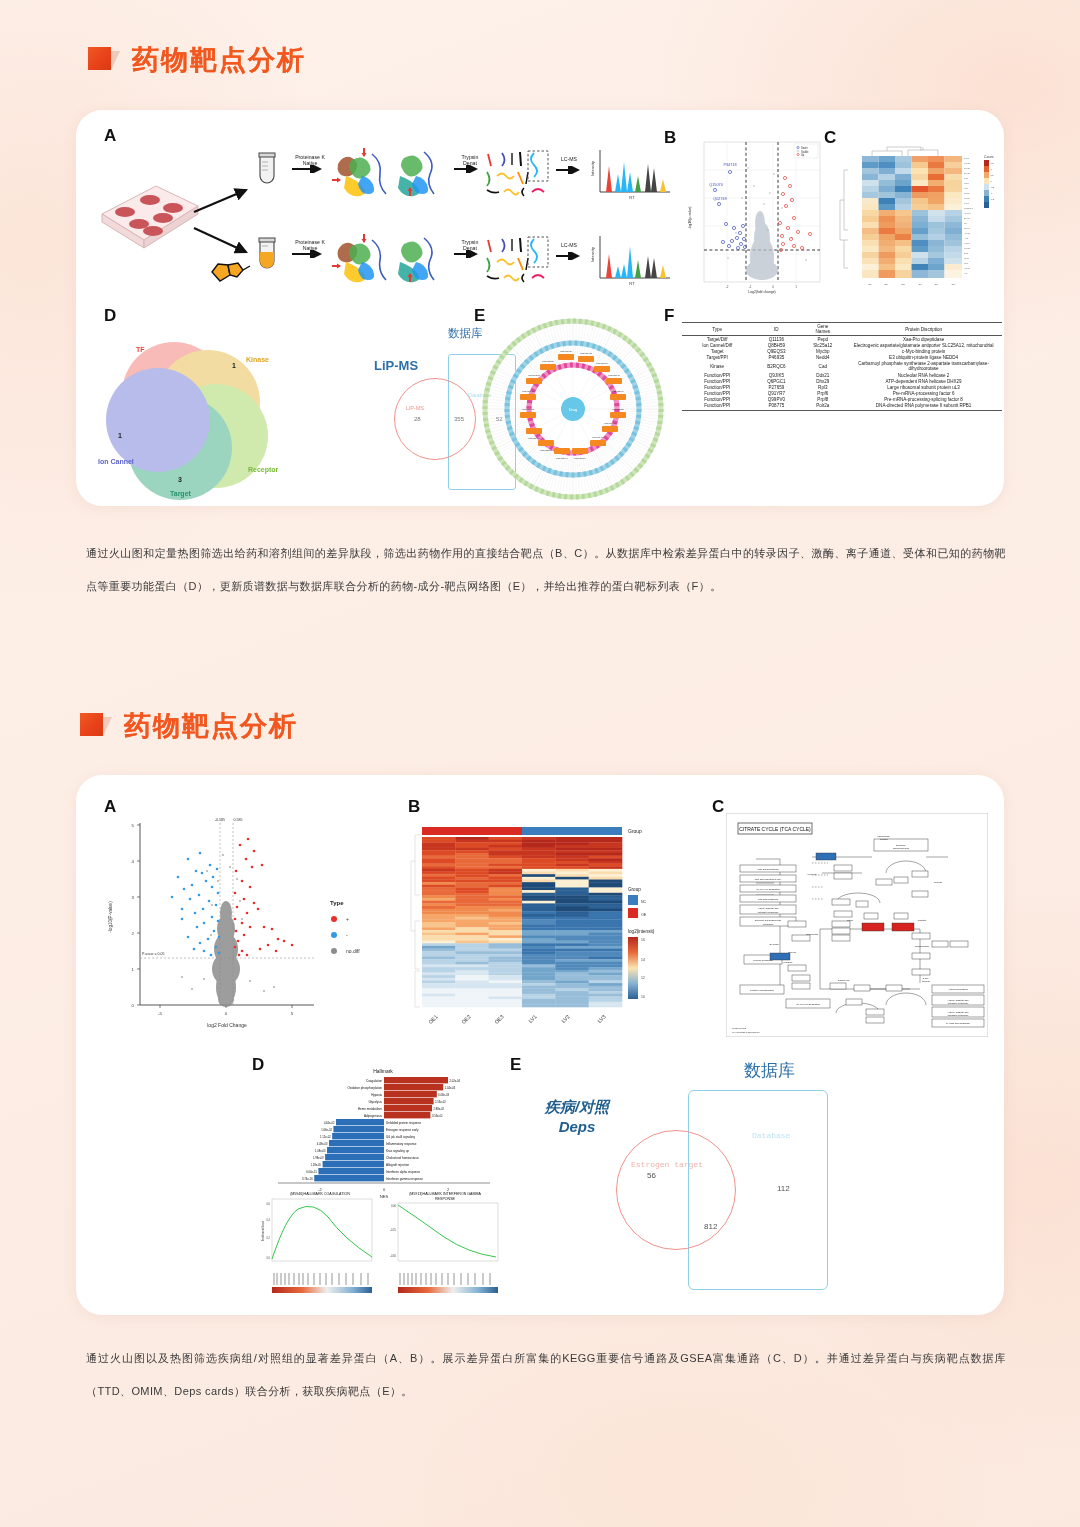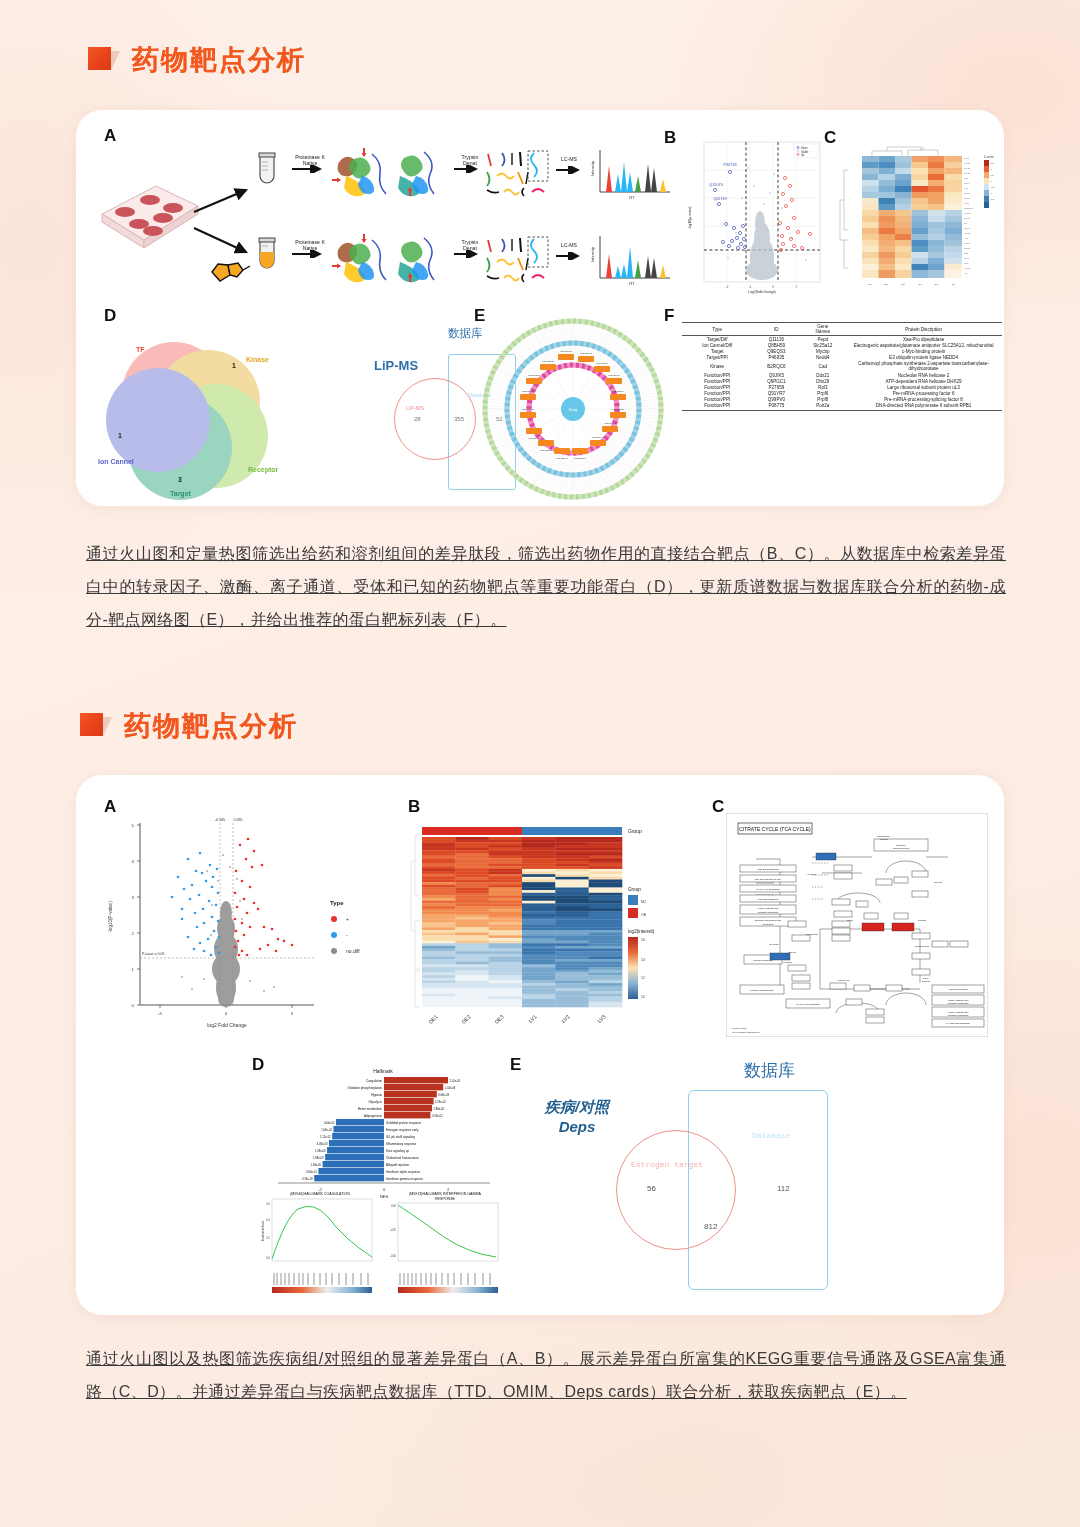--- a/index.html
+++ b/index.html
@@ -26,22 +26,22 @@
   .sec-title { font-size:27px; font-weight:bold; letter-spacing:2px;
      background:linear-gradient(90deg,#f2571f 0%,#f4773a 100%);
      -webkit-background-clip:text; background-clip:text; color:#f2571f; }
 
   
   .card { position:absolute; background:#fff; border-radius:26px;
           box-shadow:0 2px 14px rgba(180,120,95,.10); }
 
   .panel-letter { position:absolute; font-size:17px; font-weight:bold; color:#111; }
 
-  .para { position:absolute; font-size:16px; line-height:33px; color:#3a3a3a;
-          letter-spacing:.4px; text-align:justify;text-decoration:underline; }
+  .para { position:absolute; font-size:11px; line-height:33px; color:#3a3a3a;
+          letter-spacing:.4px; text-align:justify; }
   .arrowlbl { position:absolute; font-size:5.2px; color:#1a1a1a; text-align:center; white-space:nowrap; }
 
   
   .ftable { position:absolute; font-size:4.55px; color:#1a1a1a; width:100%; border-collapse:collapse; }
   .ftable th { font-weight:normal; padding:1px 1px; text-align:center; }
   .ftable td { padding:0.6px 1px; text-align:center; }
 
   
   .dbtitle { position:absolute; font-size:11.5px; font-weight:normal; color:#2d6fa8; }
   .lipms { position:absolute; font-size:13px; font-weight:bold; color:#2d6fa8; }
@@ -1748,18 +1748,18 @@
   <div class="dbtitle" style="left:668px; top:284px; font-size:17px;">数据库</div>
   <div style="position:absolute; left:446px; top:322px; width:110px; text-align:center; font-size:15px; font-weight:bold; color:#1f5d8f; line-height:20px;font-style:italic;">
     <span>疾病/对照</span><br>
     <span>Deps</span>
   </div>
   <div class="vbox" style="left:612px; top:315px; width:140px; height:200px; border-width:1.6px; border-radius:6px;"></div>
   <div class="vcirc" style="left:540px; top:355px; width:120px; height:120px; border-width:1.6px;"></div>
 
   <div style="position:absolute; left:555px; top:385px; font-size:8px; color:#f3b2ab; font-family:'Liberation Mono',monospace;">Estrogen target</div>
   <div style="position:absolute; left:676px; top:356px; font-size:8px; color:#bbe4f2; font-family:'Liberation Mono',monospace;">Database</div>
-  <div style="position:absolute; left:571px; top:409px; font-size:8px; color:#555;">56</div>
+  <div style="position:absolute; left:571px; top:396px; font-size:8px; color:#555;">56</div>
   <div style="position:absolute; left:628px; top:409px; font-size:8px; color:#555;margin-top:38px;">812</div>
   <div style="position:absolute; left:701px; top:409px; font-size:8px; color:#555;">112</div>
 </div>
 
 <div class="para" style="left:86px; top:1342px; width:920px;">通过火山图以及热图筛选疾病组/对照组的显著差异蛋白（A、B）。展示差异蛋白所富集的KEGG重要信号通路及GSEA富集通路（C、D）。并通过差异蛋白与疾病靶点数据库（TTD、OMIM、Deps cards）联合分析，获取疾病靶点（E）。</div>
 
 </body></html>

